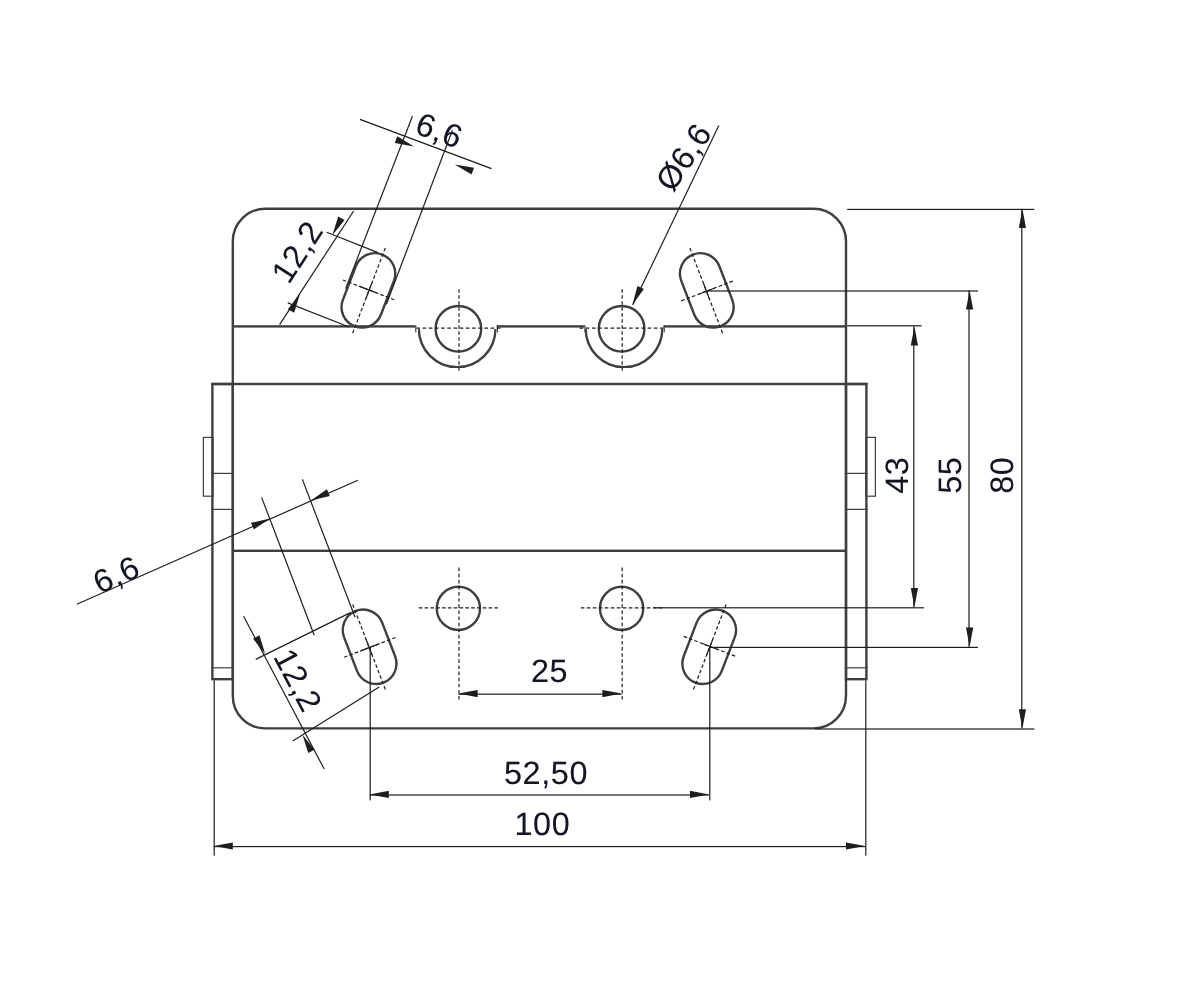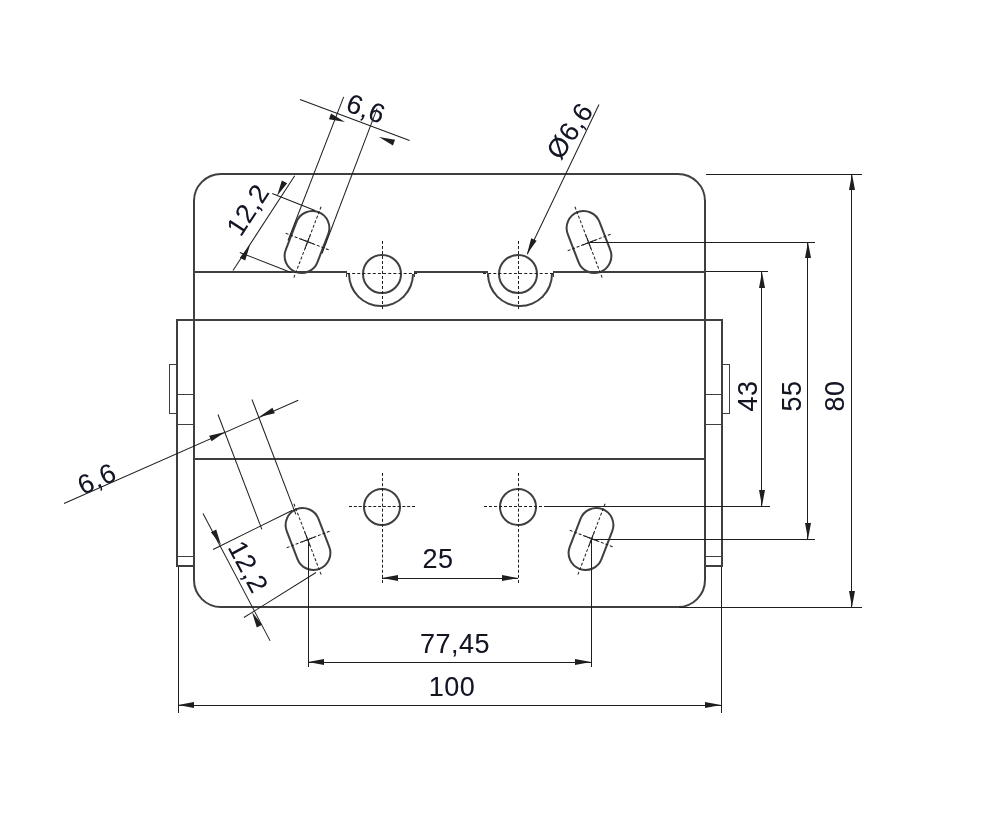--- a/index.html
+++ b/index.html
@@ -109,26 +109,26 @@
   <div class="sl" style="left:706px;top:173.5px;width:156px"></div>
   <div class="sl" style="left:679px;top:606.5px;width:183px"></div>
   <div class="svl" style="left:177.5px;top:567px;height:146px"></div>
   <div class="svl" style="left:721px;top:567px;height:146px"></div>
   <div class="svl" style="left:307.5px;top:539px;height:128px"></div>
   <div class="svl" style="left:590.5px;top:539px;height:128px"></div>
 
   <div class="sl" style="left:382px;top:577.5px;width:136px"></div>
   <div class="ah" style="left:382px;top:578px;transform:rotate(180deg)"></div>
   <div class="ah" style="left:518px;top:578px"></div>
-  <div class="dt" style="left:412px;top:546px;width:52px">25</div>
+  <div class="dt" style="left:432px;top:546px;width:52px">25</div>
 
   <div class="sl" style="left:308px;top:661.5px;width:283px"></div>
   <div class="ah" style="left:308px;top:662px;transform:rotate(180deg)"></div>
   <div class="ah" style="left:591px;top:662px"></div>
-  <div class="dt" style="left:405px;top:631px;width:100px">77,45</div>
+  <div class="dt" style="left:405px;top:631px;width:100px">52,50</div>
 
   <div class="sl" style="left:178px;top:704.5px;width:543px"></div>
   <div class="ah" style="left:178px;top:705px;transform:rotate(180deg)"></div>
   <div class="ah" style="left:721px;top:705px"></div>
   <div class="dt" style="left:412px;top:674px;width:80px">100</div>
 
   <div class="svl" style="left:761px;top:272px;height:234px"></div>
   <div class="ah" style="left:761.5px;top:272px;transform:rotate(-90deg)"></div>
   <div class="ah" style="left:761.5px;top:506px;transform:rotate(90deg)"></div>
   <div class="dt" style="left:722px;top:383px;width:52px;transform:rotate(-90deg)">43</div>

